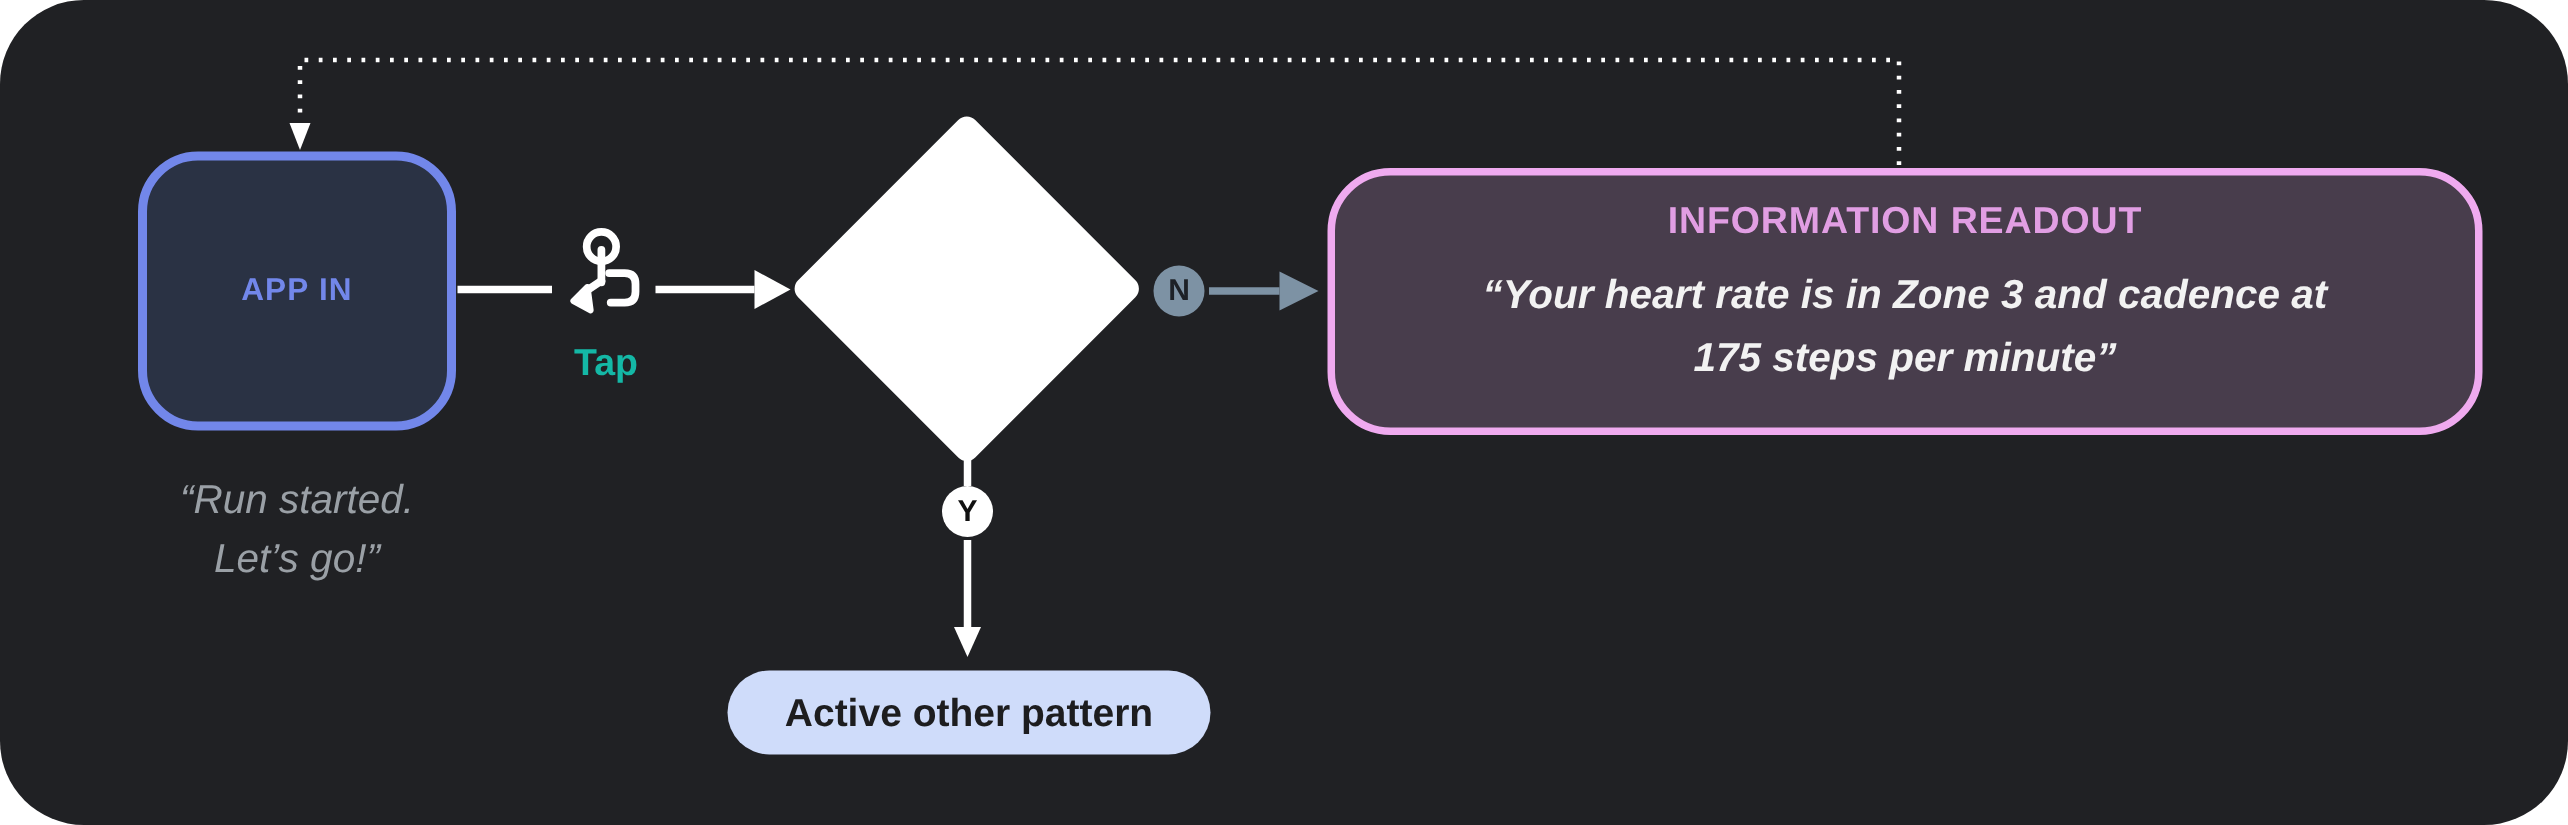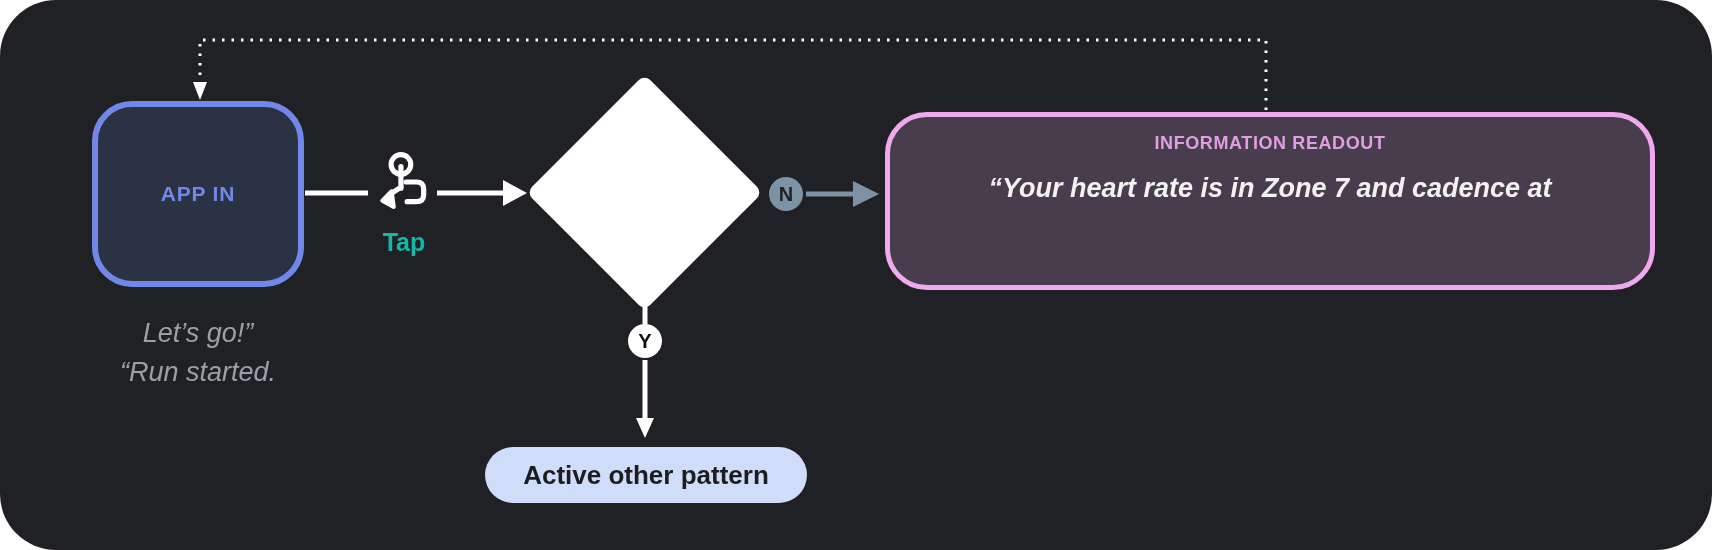--- a/index.html
+++ b/index.html
@@ -47,21 +47,21 @@
   .badge-n{left:769px;top:177px;background:#7D92A4;color:#1d2127;}
   .badge-y{left:628px;top:324px;background:#ffffff;color:#111111;}
 
   
   .readout{
     position:absolute;left:885px;top:112px;width:770px;height:178px;box-sizing:border-box;
     background:#483D4C;border:5px solid #EFAAEF;border-radius:42px;
     display:flex;flex-direction:column;align-items:center;justify-content:flex-start;
     padding-top:16px;
   }
-  .readout-title{color:#E19EE3;font-weight:bold;font-size:18px;letter-spacing:.6px;}
+  .readout-title{color:#E19EE3;font-weight:bold;font-size:25px;letter-spacing:.6px;}
   .readout-body{
     margin-top:14px;color:#F2F2F2;font-weight:bold;font-style:italic;
     font-size:27px;line-height:1.55;text-align:center;
   }
 
   
   .action-pill{
     position:absolute;left:485px;top:447px;width:322px;height:56px;border-radius:28px;
     background:#CFDCFA;display:flex;align-items:center;justify-content:center;
     color:#1d1d1f;font-weight:bold;font-size:26px;
@@ -88,42 +88,43 @@
     <polygon points="636,418 654,418 645,438" fill="#ffffff"></polygon>
 
     <path d="M806 194 H853" stroke="#7D92A4" stroke-width="5"></path>
     <polygon points="853,181 853,207 879,194" fill="#7D92A4"></polygon>
   </svg>
 
   <div class="app-box">
     <span>APP IN</span>
   </div>
   <div class="app-caption">
+    <div>“Run started.</div>
     <div>Let’s go!”</div>
-    <div>“Run started.</div>
   </div>
 
   <svg class="tap-icon" viewBox="0 0 56 60" xmlns="http://www.w3.org/2000/svg">
     <circle cx="26" cy="14" r="9.5" fill="none" stroke="#ffffff" stroke-width="5"></circle>
     <path d="M26 16 V37" fill="none" stroke="#ffffff" stroke-width="5" stroke-linecap="round"></path>
     <path d="M31 31 h10 q7 0 7 7 v5 q0 7 -7 7 h-9" fill="none" stroke="#ffffff" stroke-width="5" stroke-linecap="round" stroke-linejoin="round"></path>
     <path d="M26 36 L14 44" fill="none" stroke="#ffffff" stroke-width="5" stroke-linecap="round"></path>
     <path d="M17 40 L8 49 L19 55 Z" fill="#ffffff" stroke="#ffffff" stroke-width="4" stroke-linejoin="round"></path>
   </svg>
   <div class="tap-label">Tap</div>
 
   <div class="diamond"></div>
 
   <div class="badge badge-n">N</div>
   <div class="badge badge-y">Y</div>
 
   <div class="readout">
     <div class="readout-title">INFORMATION READOUT</div>
     <div class="readout-body">
-      <div>“Your heart rate is in Zone 7 and cadence at</div>
+      <div>“Your heart rate is in Zone 3 and cadence at</div>
+      <div>175 steps per minute”</div>
     </div>
   </div>
 
   <div class="action-pill">
     <span>Active other pattern</span>
   </div>
 
 </div>
 
 </body></html>

